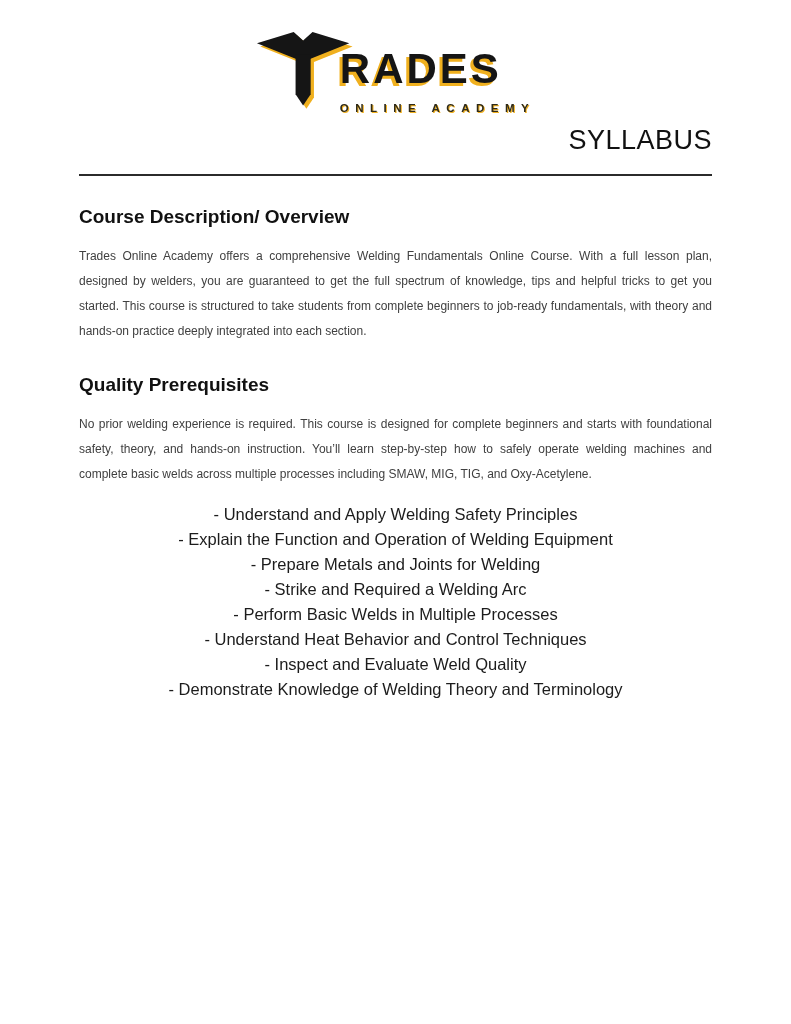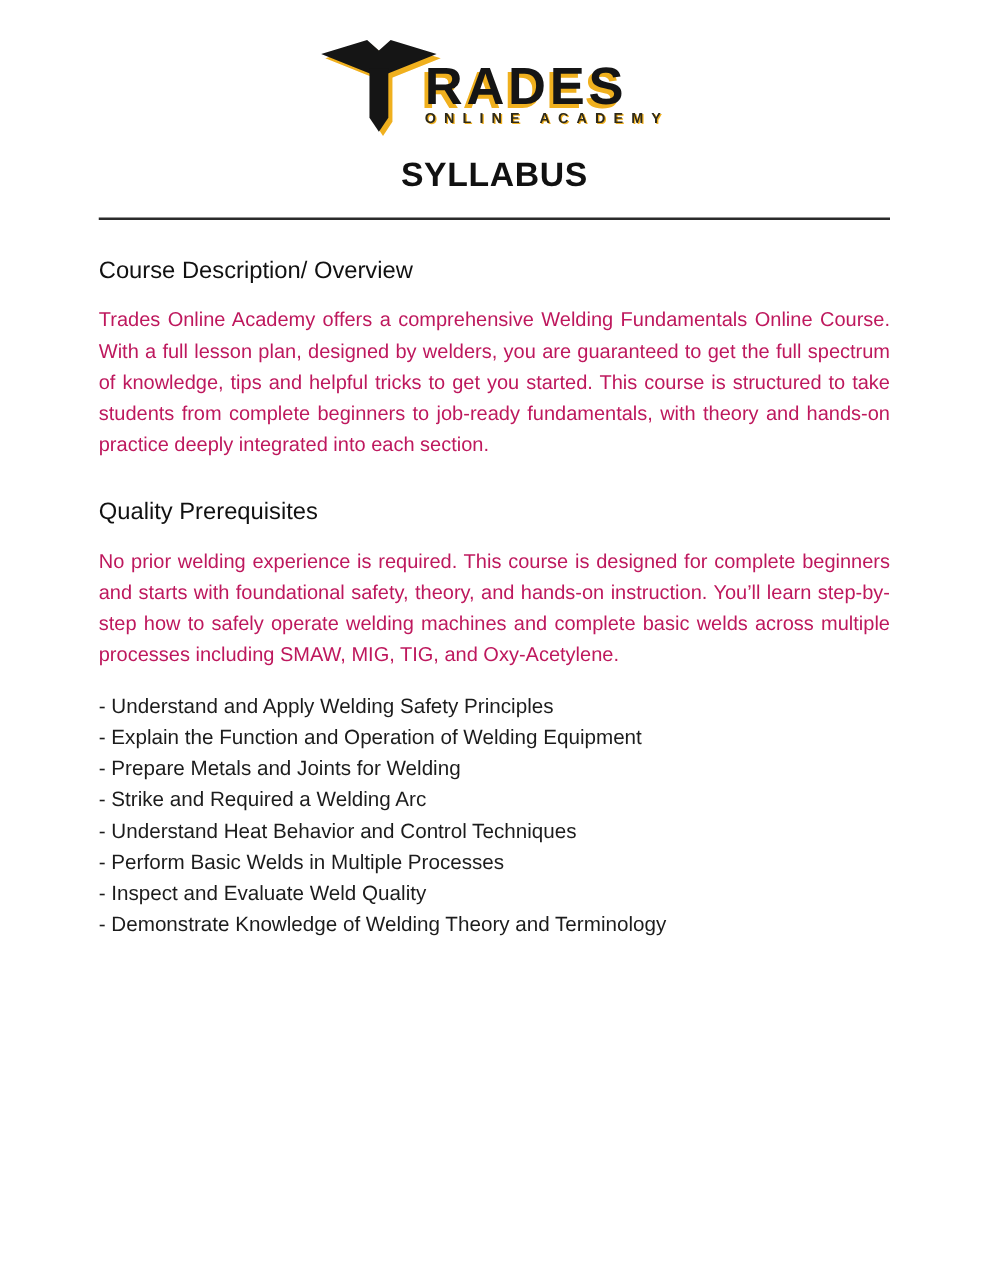--- a/index.html
+++ b/index.html
@@ -31,62 +31,62 @@
   }
   .logo-rades{
     font-size:42px;
     font-weight:900;
     letter-spacing:3px;
     line-height:38px;
     color:#151515;
     text-shadow:-3px 3px 0 #F0B01E;
   }
   .logo-sub{
-    margin-top:1px;
+    margin-top:14px;
     font-size:11.5px;
     font-weight:700;
     letter-spacing:6.5px;
     color:#2e2a1a;
     text-shadow:1px 1px 0 #F0B01E;
   }
   .doc-title{
     margin-top:10px;
-    text-align:center;
+    text-align:right;
     font-size:27px;
-    font-weight:700;
+    font-weight:400;
     letter-spacing:0.5px;
     color:#111111;
   }
   .divider{
     margin-top:7px;
     border:none;
     border-top:2px solid #2b2b2b;
     height:0;
   }
   
   .section-heading{
     margin-top:30px;
     font-size:19px;
-    font-weight:400;
+    font-weight:700;
     color:#111111;
   }
   .body-para{
     margin-top:15px;
-    font-size:16px;
+    font-size:12px;
     line-height:25px;
     text-align:justify;
-    color:#be185d;
+    color:#404040;
   }
   .objectives-list{
     margin-top:15px;
     font-size:16.5px;
     line-height:25px;
     color:#1c1c1c;
   }
-  .objective-item{white-space:nowrap;}
+  .objective-item{white-space:nowrap;text-align:center;}
 </style>
 </head>
 <body>
 
 <div class="page">
 
   <header>
     <div class="logo-row">
       <svg class="logo-mark" viewBox="0 0 104 90" aria-hidden="true">
 
@@ -121,21 +121,21 @@
       <h2 class="section-heading">Quality Prerequisites</h2>
       <p class="body-para">No prior welding experience is required. This course is designed for complete beginners and starts with foundational safety, theory, and hands-on instruction. You’ll learn step-by-step how to safely operate welding machines and complete basic welds across multiple processes including SMAW, MIG, TIG, and Oxy-Acetylene.</p>
     </section>
 
     <section>
       <div class="objectives-list">
         <div class="objective-item">- Understand and Apply Welding Safety Principles</div>
         <div class="objective-item">- Explain the Function and Operation of Welding Equipment</div>
         <div class="objective-item">- Prepare Metals and Joints for Welding</div>
         <div class="objective-item">- Strike and Required a Welding Arc</div>
+        <div class="objective-item">- Perform Basic Welds in Multiple Processes</div>
         <div class="objective-item">- Understand Heat Behavior and Control Techniques</div>
-        <div class="objective-item">- Perform Basic Welds in Multiple Processes</div>
         <div class="objective-item">- Inspect and Evaluate Weld Quality</div>
         <div class="objective-item">- Demonstrate Knowledge of Welding Theory and Terminology</div>
       </div>
     </section>
 
   </main>
 </div>
 
 </body></html>

